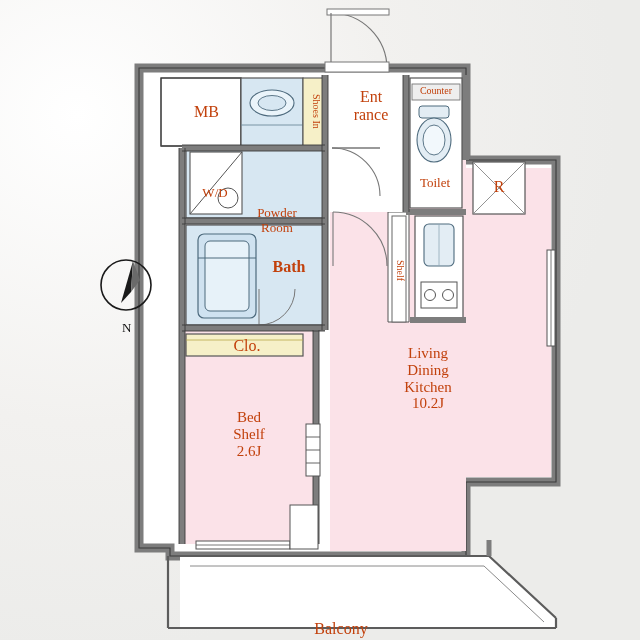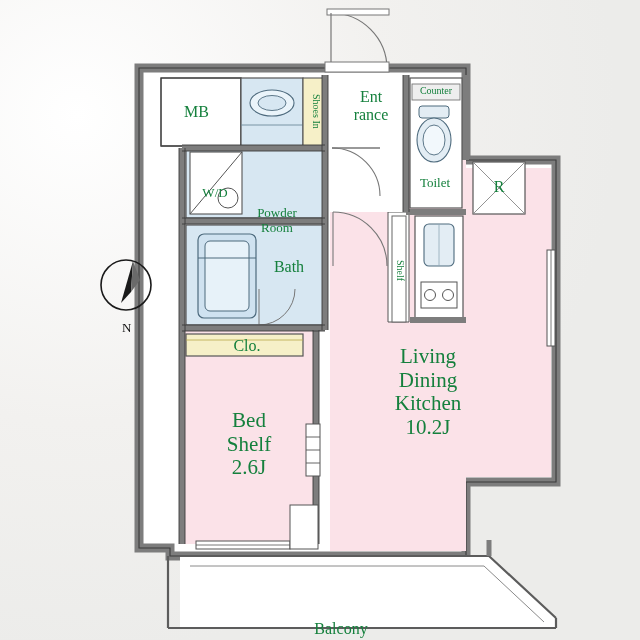--- a/index.html
+++ b/index.html
@@ -23,27 +23,27 @@
       linear-gradient(135deg, #fbfbfa 0%, #f0efed 50%, #f6f5f3 100%);
   }
   .plan {
     position: absolute;
     left: 0; top: 0;
     width: 640px; height: 640px;
   }
   .lbl {
     position: absolute;
     font-family: "Liberation Serif", serif;
-    color: #15803d;
+    color: #c2410c;
     white-space: pre;
     text-align: center;
     line-height: 1.12;
     letter-spacing: 0px;
   }
-  .lbl.big { font-size: 21px; }
+  .lbl.big { font-size: 15px; }
   .lbl.mid { font-size: 16px; }
   .lbl.sm  { font-size: 13px; }
   .lbl.tiny{ font-size: 10px; }
   .vert {
     writing-mode: vertical-rl;
     text-orientation: mixed;
   }
   .compass-n {
     position: absolute;
     font-size: 13px;
@@ -224,37 +224,37 @@
       <path d="M489,556 L489,540" stroke="#7d7d7d" stroke-width="5" fill="none"></path>
     </g>
 
     <g>
       <circle cx="126" cy="285" r="25" fill="none" stroke="#1a1a1a" stroke-width="1.6"></circle>
       <polygon points="133,261 131,292 121,303" fill="#1a1a1a"></polygon>
       <polygon points="133,261 131,292 140,280" fill="#6a6a6a"></polygon>
     </g>
   </svg>
 
-  <div class="lbl mid" style="left:174px; top:103px; width:45px;">MB</div>
+  <div class="lbl mid" style="left:174px; top:103px; width:45px;text-align:right;">MB</div>
 
   <div class="lbl mid" style="left:336px; top:88px; width:70px;">Ent
 rance</div>
 
   <div class="lbl tiny" style="left:411px; top:85px; width:50px;">Counter</div>
 
   <div class="lbl sm" style="left:409px; top:176px; width:52px;">Toilet</div>
 
   <div class="lbl sm" style="left:238px; top:163px; width:78px;margin-top:43px;">Powder
 Room</div>
 
   <div class="lbl sm" style="left:194px; top:186px; width:42px;">W/D</div>
 
   <div class="lbl tiny vert" style="left:311px; top:82px; height:58px;">Shoes In</div>
 
-  <div class="lbl mid" style="left:258px; top:258px; width:62px;">Bath</div>
+  <div class="lbl mid" style="left:258px; top:258px; width:62px;font-weight:bold;">Bath</div>
 
   <div class="lbl mid" style="left:220px; top:337px; width:54px;">Clo.</div>
 
   <div class="lbl tiny vert" style="left:395px; top:250px; height:42px;">Shelf</div>
 
   <div class="lbl mid" style="left:489px; top:178px; width:20px;">R</div>
 
   <div class="lbl big" style="left:199px; top:409px; width:100px;">Bed
 Shelf
 2.6J</div>

